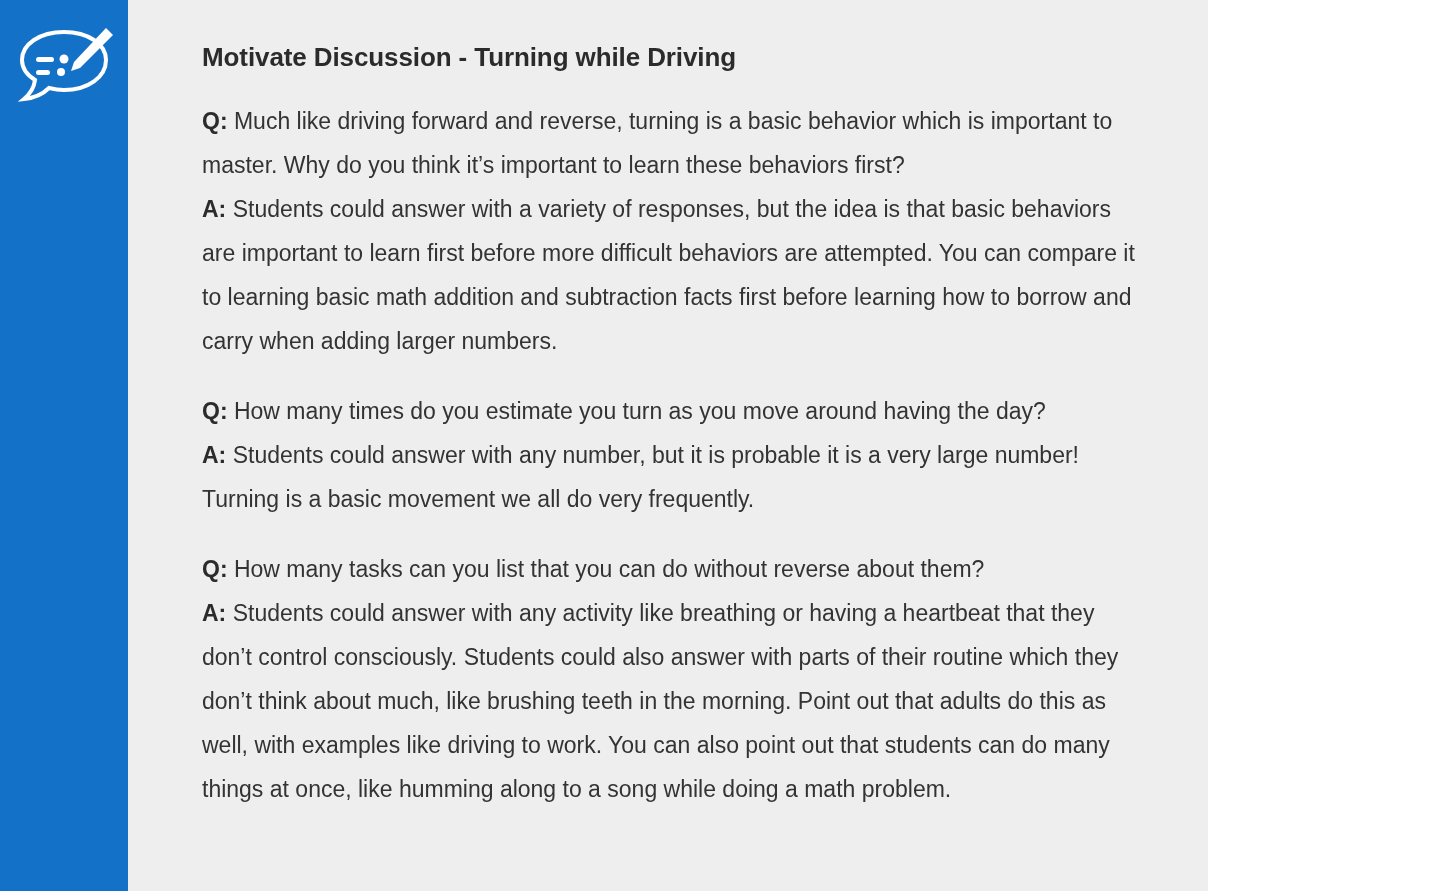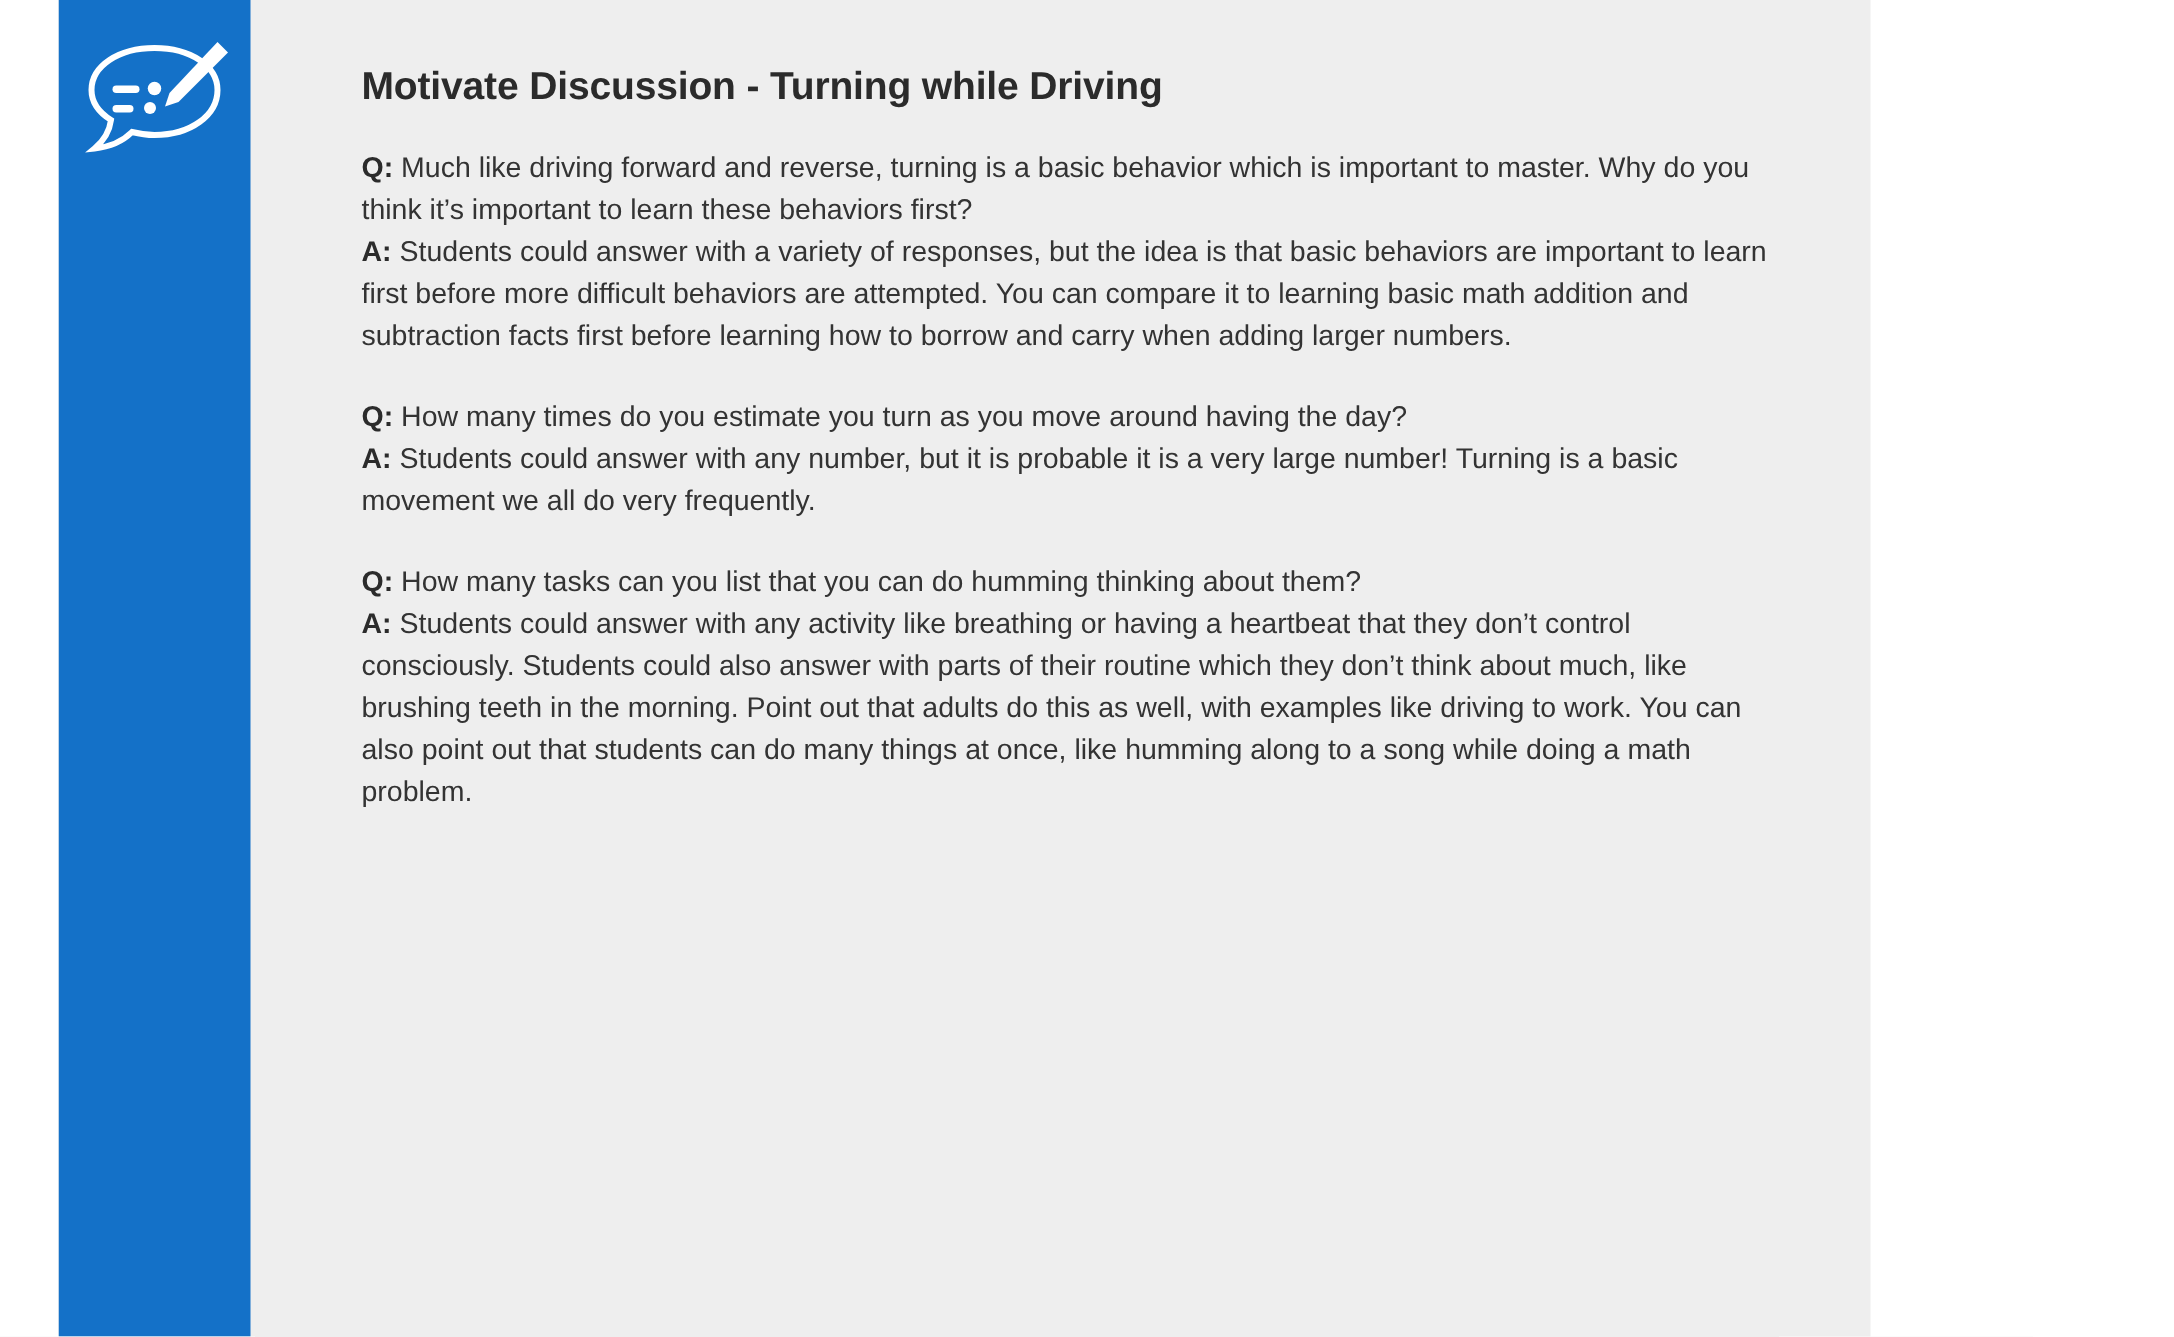--- a/index.html
+++ b/index.html
@@ -14,21 +14,20 @@
     overflow: hidden;
   }
   .card {
     position: relative;
     width: 1208px;
     height: 891px;
     background: #eeeeee;
     display: flex;
     flex-direction: row;
     overflow: hidden;
-    margin-left: 39px;
   }
   .sidebar {
     width: 128px;
     min-width: 128px;
     background: #1471c8;
     position: relative;
   }
   .sidebar-icon {
     position: absolute;
     top: 26px;
@@ -46,22 +45,22 @@
     font-size: 26px;
     font-weight: bold;
     color: #2b2b2b;
     margin: 0 0 26px 0;
     letter-spacing: -0.1px;
   }
   .qa-block {
     margin-bottom: 26px;
   }
   .qa-line {
-    font-size: 19px;
-    line-height: 28px;
+    font-size: 23px;
+    line-height: 44px;
     color: #333333;
     margin: 0;
   }
   .qa-line .lbl {
     font-weight: bold;
     color: #2b2b2b;
   }
 </style>
 </head>
 <body>
@@ -88,18 +87,18 @@
       <p class="qa-line"><span class="lbl">Q:</span><span> Much like driving forward and reverse, turning is a basic behavior which is important to master. Why do you think it’s important to learn these behaviors first?</span></p>
       <p class="qa-line"><span class="lbl">A:</span><span> Students could answer with a variety of responses, but the idea is that basic behaviors are important to learn first before more difficult behaviors are attempted. You can compare it to learning basic math addition and subtraction facts first before learning how to borrow and carry when adding larger numbers.</span></p>
     </div>
 
     <div class="qa-block">
       <p class="qa-line"><span class="lbl">Q:</span><span> How many times do you estimate you turn as you move around having the day?</span></p>
       <p class="qa-line"><span class="lbl">A:</span><span> Students could answer with any number, but it is probable it is a very large number! Turning is a basic movement we all do very frequently.</span></p>
     </div>
 
     <div class="qa-block">
-      <p class="qa-line"><span class="lbl">Q:</span><span> How many tasks can you list that you can do humming thinking about them?</span></p>
+      <p class="qa-line"><span class="lbl">Q:</span><span> How many tasks can you list that you can do without reverse about them?</span></p>
       <p class="qa-line"><span class="lbl">A:</span><span> Students could answer with any activity like breathing or having a heartbeat that they don’t control consciously. Students could also answer with parts of their routine which they don’t think about much, like brushing teeth in the morning. Point out that adults do this as well, with examples like driving to work. You can also point out that students can do many things at once, like humming along to a song while doing a math problem.</span></p>
     </div>
   </div>
 
 </div>
 
 </body></html>

